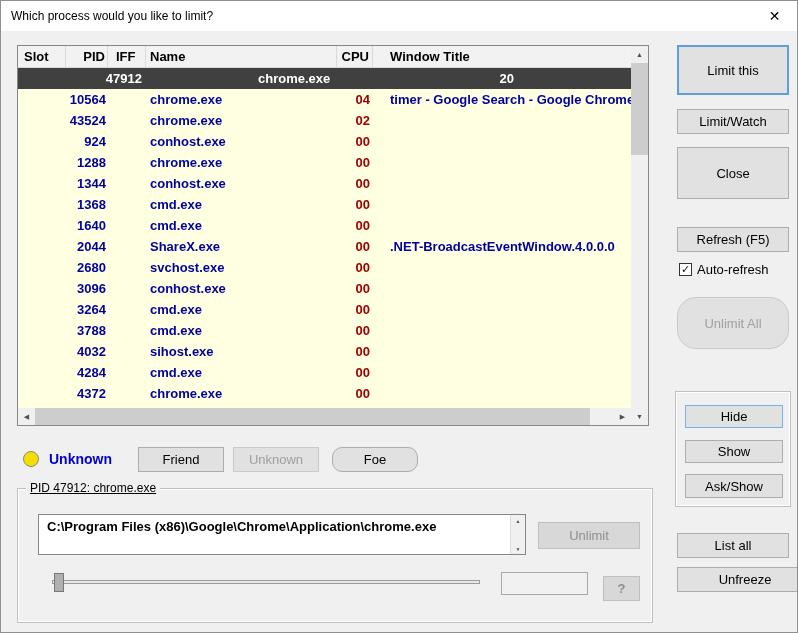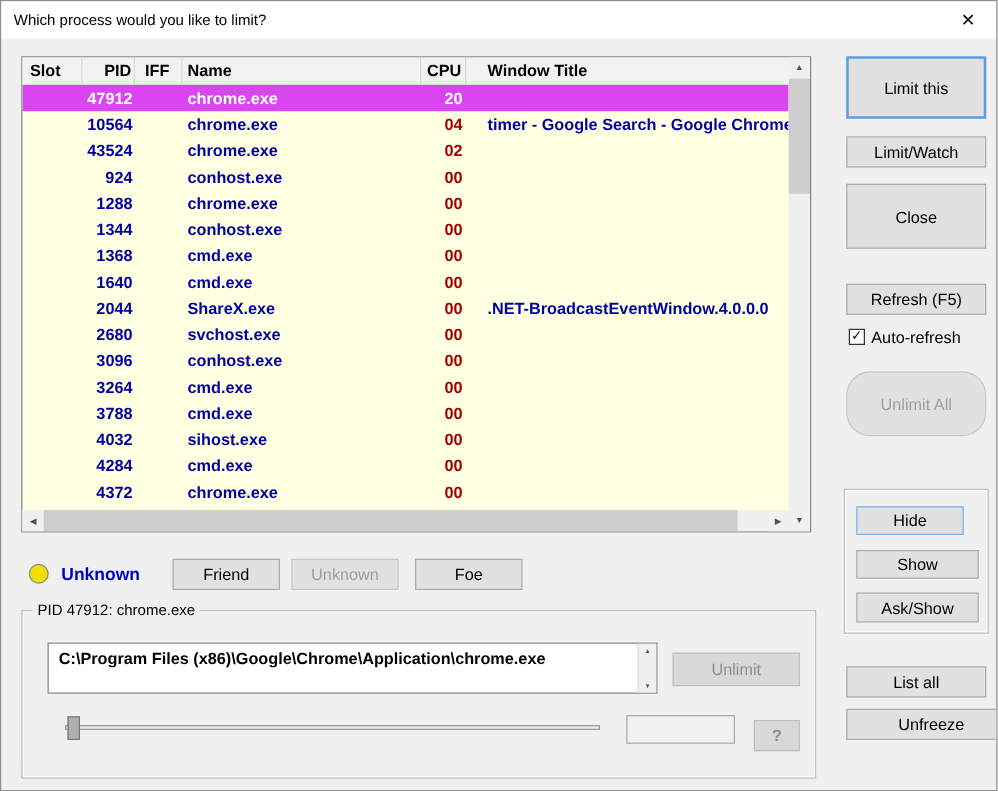--- a/index.html
+++ b/index.html
@@ -26,21 +26,21 @@
 
   .rows { position:absolute; left:0; top:22px; right:17px; bottom:17px; overflow:hidden; }
   .row { display:flex; height:21px; font-size:13px; font-weight:bold; align-items:center; }
   .row span { display:block; height:21px; line-height:21px; white-space:nowrap; overflow:hidden; }
   .c-slot { width:48px; padding-left:6px; color:#0000a0; }
   .c-pid  { width:42px; text-align:right; padding-right:2px; color:#0000a0; }
   .c-iff  { width:38px; padding-left:8px; color:#0000a0; }
   .c-name { width:191px; padding-left:4px; color:#0000a0; }
   .c-cpu  { width:36px; text-align:right; padding-right:3px; color:#a00000; }
   .c-title{ flex:1; padding-left:17px; color:#0000a0; }
-  .row.selected { background:#d946ef; }
+  .row.selected { background:#404040;gap:36px; }
   .row.selected span { color:#ffffff; }
 
   
   .vscroll { position:absolute; top:0; right:0; width:17px; height:100%; background:#f0f0f0; }
   .sb-arrow { position:absolute; width:17px; height:17px; display:flex; align-items:center; justify-content:center; font-size:7px; color:#505050; background:#f0f0f0; }
   .v-up { top:0; left:0; }
   .v-down { bottom:0; left:0; }
   .vthumb { position:absolute; left:0; top:17px; width:17px; height:92px; background:#cdcdcd; }
   .hscroll { position:absolute; left:0; bottom:0; right:17px; height:17px; background:#f0f0f0; }
   .h-left { left:0; top:0; }
@@ -56,39 +56,39 @@
 
   .b-limit-this { left:676px; top:44px; width:112px; height:50px; }
   .b-limit-watch{ left:676px; top:108px; width:112px; height:25px; }
   .b-close      { left:676px; top:146px; width:112px; height:52px; }
   .b-refresh    { left:676px; top:226px; width:112px; height:25px; }
   .b-unlimit-all{ left:676px; top:296px; width:112px; height:52px;border-radius:19px; }
   .b-list-all   { left:676px; top:532px; width:112px; height:25px; }
   .b-unfreeze   { left:676px; top:566px; width:136px; height:25px; }
 
   .groupbox-right { position:absolute; left:674px; top:390px; width:116px; height:116px; border:1px solid #c0c0c0; box-shadow:inset 0 0 0 1px #ffffff; }
-  .b-hide    { left:9px; top:13px; width:86px; height:23px; }
+  .b-hide    { left:9px; top:13px; width:98px; height:23px; }
   .b-show    { left:9px; top:48px; width:98px; height:23px; }
   .b-askshow { left:9px; top:82px; width:98px; height:24px; }
 
   
   .checkrow { position:absolute; left:678px; top:260px; height:16px; display:flex; align-items:center; }
   .checkbox { width:13px; height:13px; background:#ffffff; border:1px solid #333333; display:flex; align-items:center; justify-content:center; font-size:11px; line-height:11px; color:#111; }
   .checklabel { font-size:13px; color:#000; margin-left:5px; white-space:nowrap; }
 
   
   .status-circle { position:absolute; left:22px; top:450px; width:16px; height:16px; border-radius:50%; background:#f2df00; border:1px solid #8a8a8a; }
   .status-label { position:absolute; left:48px; top:450px; font-size:14px; font-weight:bold; color:#0000cc; }
   .b-friend  { left:137px; top:446px; width:86px; height:25px; }
   .b-unknown { left:232px; top:446px; width:86px; height:25px; }
-  .b-foe     { left:331px; top:446px; width:86px; height:25px; }
+  .b-foe     { left:331px; top:446px; width:86px; height:25px;border-radius:10px; }
 
   
   .groupbox-bottom { position:absolute; left:16px; top:487px; width:636px; height:135px; border:1px solid #c0c0c0; box-shadow:inset 0 0 0 1px #ffffff; }
-  .group-legend { position:absolute; left:8px; top:-8px; background:#f0f0f0; padding:0 4px; font-size:12px; color:#000; white-space:nowrap; }
+  .group-legend { position:absolute; left:8px; top:-8px; background:#f0f0f0; padding:0 4px; font-size:12px; color:#000; white-space:nowrap;text-decoration:underline; }
 
   .pathbox { position:absolute; left:20px; top:25px; width:488px; height:41px; background:#ffffff; border:1px solid #828790; }
   .pathtext { position:absolute; left:8px; top:4px; right:18px; font-size:13px; font-weight:bold; color:#000; white-space:nowrap; overflow:hidden; }
   .mini-scroll { position:absolute; top:0; right:0; width:15px; height:100%; background:#f0f0f0; border-left:1px solid #dcdcdc; }
   .mini-arrow { position:absolute; left:0; width:14px; height:11px; display:flex; align-items:center; justify-content:center; font-size:5px; color:#505050; }
   .m-up { top:0; }
   .m-down { bottom:0; }
 
   .b-unlimit { left:520px; top:33px; width:102px; height:27px; }
 

